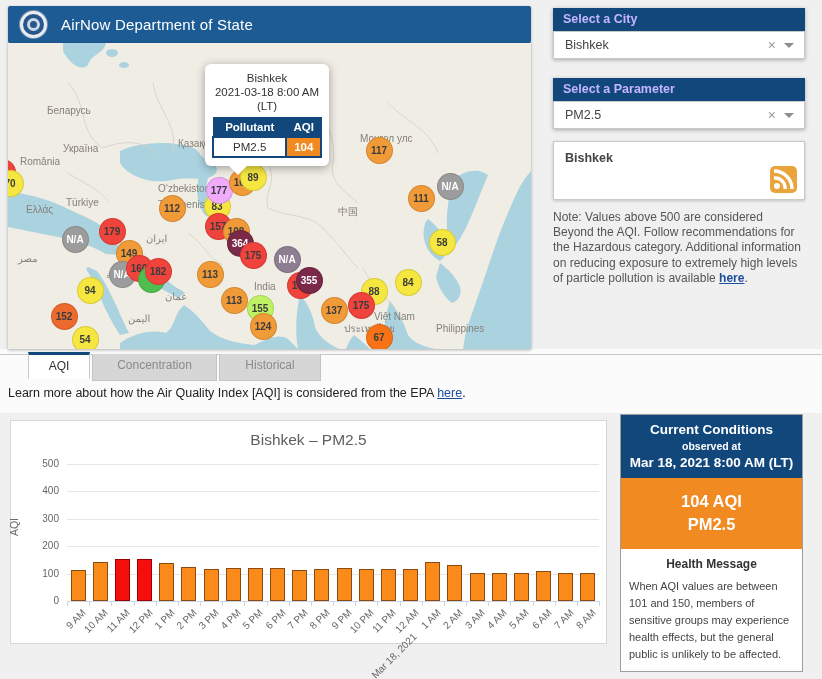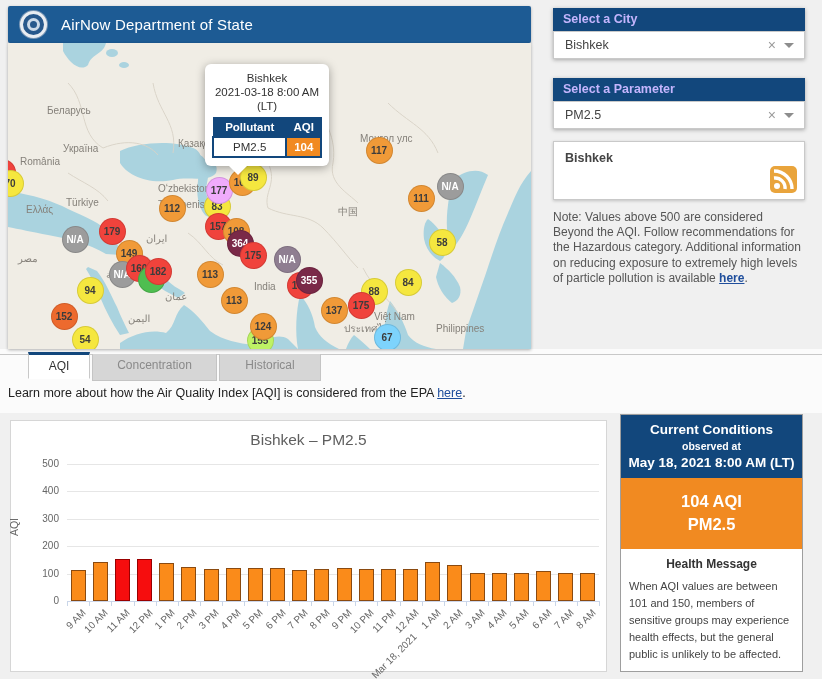--- a/index.html
+++ b/index.html
@@ -58,21 +58,21 @@
   
   .tabline { position:absolute; left:0; top:354px; width:822px; border-top:1px solid #C8C8C8; }
   .tab { position:absolute; top:354px; height:27px; text-align:center; font-size:12px; line-height:23px;
     cursor:pointer; }
   .tab.inactive { background:#D6D6D6; color:#8A8A8A; border:1px solid #C4C4C4; border-top:none; }
   .tab.active { background:#FFFFFF; color:#333; border:1px solid #C8C8C8; border-bottom:1px solid #FFF;
     border-top:3px solid #12477C; top:352px; height:27px; font-weight:normal; }
   .learn { position:absolute; left:8px; top:386px; font-size:12.5px; color:#222; }
 
   
-  .chart-card { position:absolute; left:10px; top:420px; width:597px; height:252px; background:#FFF;
+  .chart-card { position:absolute; left:10px; top:420px; width:597px; height:224px; background:#FFF;
     border:1px solid #D6D6D6; }
   .chart-title { position:absolute; left:0; top:10px; width:100%; text-align:center; font-size:15.5px;
     color:#5F5F5F; }
   .ylab { position:absolute; left:-6px; top:100px; font-size:10.5px; color:#666; transform:rotate(-90deg); }
   .ytick { position:absolute; width:34px; text-align:right; font-size:10px; color:#666; }
   .gridline { position:absolute; left:56px; width:532px; height:1px; background:#E6E6E6; }
   .axisline { position:absolute; left:56px; width:532px; height:1px; background:#CCD6EB; }
   .xtickmark { position:absolute; width:1px; height:5px; background:#C9D6E8; top:180px; }
   .bar { position:absolute; width:15px; cursor:pointer; }
   .xlab { position:absolute; font-size:10px; color:#666; white-space:nowrap;
@@ -175,34 +175,34 @@
       <div class="marker" style="left: 195.5px; top: 149.5px; background: rgb(245, 231, 63);">83</div>
       <div class="marker" style="left: 197.5px; top: 133.5px; background: #f0abfc;">177</div>
       <div class="marker" style="left: 220.5px; top: 125.5px; background: rgb(240, 154, 56);">104</div>
       <div class="marker" style="left: 231.5px; top: 120.5px; background: rgb(245, 231, 63);">89</div>
       <div class="marker" style="left: 196.5px; top: 169.5px; background: rgb(240, 67, 60);">157</div>
       <div class="marker" style="left: 214.5px; top: 174.5px; background: rgb(240, 154, 56);">108</div>
       <div class="marker" style="left: 218.5px; top: 186.5px; background: rgb(122, 41, 72); color: rgb(255, 255, 255);">364</div>
       <div class="marker" style="left: 231.5px; top: 198.5px; background: rgb(240, 67, 60);">175</div>
       <div class="marker" style="left: 188.5px; top: 217.5px; background: rgb(240, 154, 56);">113</div>
       <div class="marker" style="left: 212.5px; top: 243.5px; background: rgb(240, 154, 56);">113</div>
-      <div class="marker" style="left: 238.5px; top: 251.5px; background: #bef264; margin-top: 32px;">155</div>
+      <div class="marker" style="left: 238.5px; top: 251.5px; background: #bef264;">155</div>
       <div class="marker" style="left: 241.5px; top: 269.5px; background: rgb(240, 154, 56);">124</div>
       <div class="marker" style="left: 265.5px; top: 202.5px; background: rgb(143, 126, 145); color: rgb(255, 255, 255);">N/A</div>
       <div class="marker" style="left: 278.5px; top: 228.5px; background: rgb(240, 67, 60);">166</div>
       <div class="marker" style="left: 287.5px; top: 223.5px; background: rgb(122, 41, 72); color: rgb(255, 255, 255);">355</div>
       <div class="marker" style="left: 357.5px; top: 93.5px; background: rgb(240, 154, 56);">117</div>
       <div class="marker" style="left: 428.5px; top: 129.5px; background: rgb(156, 156, 156); color: rgb(255, 255, 255);">N/A</div>
       <div class="marker" style="left: 399.5px; top: 141.5px; background: rgb(240, 154, 56);">111</div>
       <div class="marker" style="left: 420.5px; top: 185.5px; background: rgb(245, 231, 63);">58</div>
       <div class="marker" style="left: 386.5px; top: 225.5px; background: rgb(245, 231, 63);">84</div>
       <div class="marker" style="left: 352.5px; top: 234.5px; background: rgb(245, 231, 63);">88</div>
       <div class="marker" style="left: 339.5px; top: 248.5px; background: rgb(240, 67, 60);">175</div>
       <div class="marker" style="left: 312.5px; top: 253.5px; background: rgb(240, 154, 56);">137</div>
-      <div class="marker" style="left: 357.5px; top: 280.5px; background: #7dd3fc; margin-left: 8px;">67</div>
+      <div class="marker" style="left: 357.5px; top: 280.5px; background: #f97316;">67</div>
       <div class="marker" style="left: 63.5px; top: 282.5px; background: rgb(245, 231, 63);">54</div>
     </div>
 
   <div class="popup">
     <div class="popup-title">Bishkek</div>
     <div class="popup-title">2021-03-18 8:00 AM</div>
     <div class="popup-title">(LT)</div>
     <table>
       <tbody>
           <tr>
@@ -343,21 +343,21 @@
       <div class="bar" title="8 AM: 104" style="left: 569.417px; top: 151.504px; height: 28.496px; background: rgb(250, 139, 26); border: 1px solid rgb(138, 74, 16);"></div>
       <div class="xlab" style="left: 578.917px; top: 186px;">8 AM</div>
       <div class="xlab" style="left: 399.583px; top: 210px;">Mar 18, 2021</div>
     </div>
 </div>
 
 <div class="cond-card">
   <div class="cond-head">
     <div class="t1">Current Conditions</div>
     <div class="t2">observed at</div>
-    <div class="t3">May 18, 2021 8:00 AM (LT)</div>
+    <div class="t3">Mar 18, 2021 8:00 AM (LT)</div>
   </div>
   <div class="cond-orange">
     <div>104 AQI</div>
     <div>PM2.5</div>
   </div>
   <div class="cond-health">
     <div class="hh">Health Message</div>
     <div class="ht">When AQI values are between 101 and 150, members of sensitive groups may experience health effects, but the general public is unlikely to be affected.</div>
   </div>
 </div>

